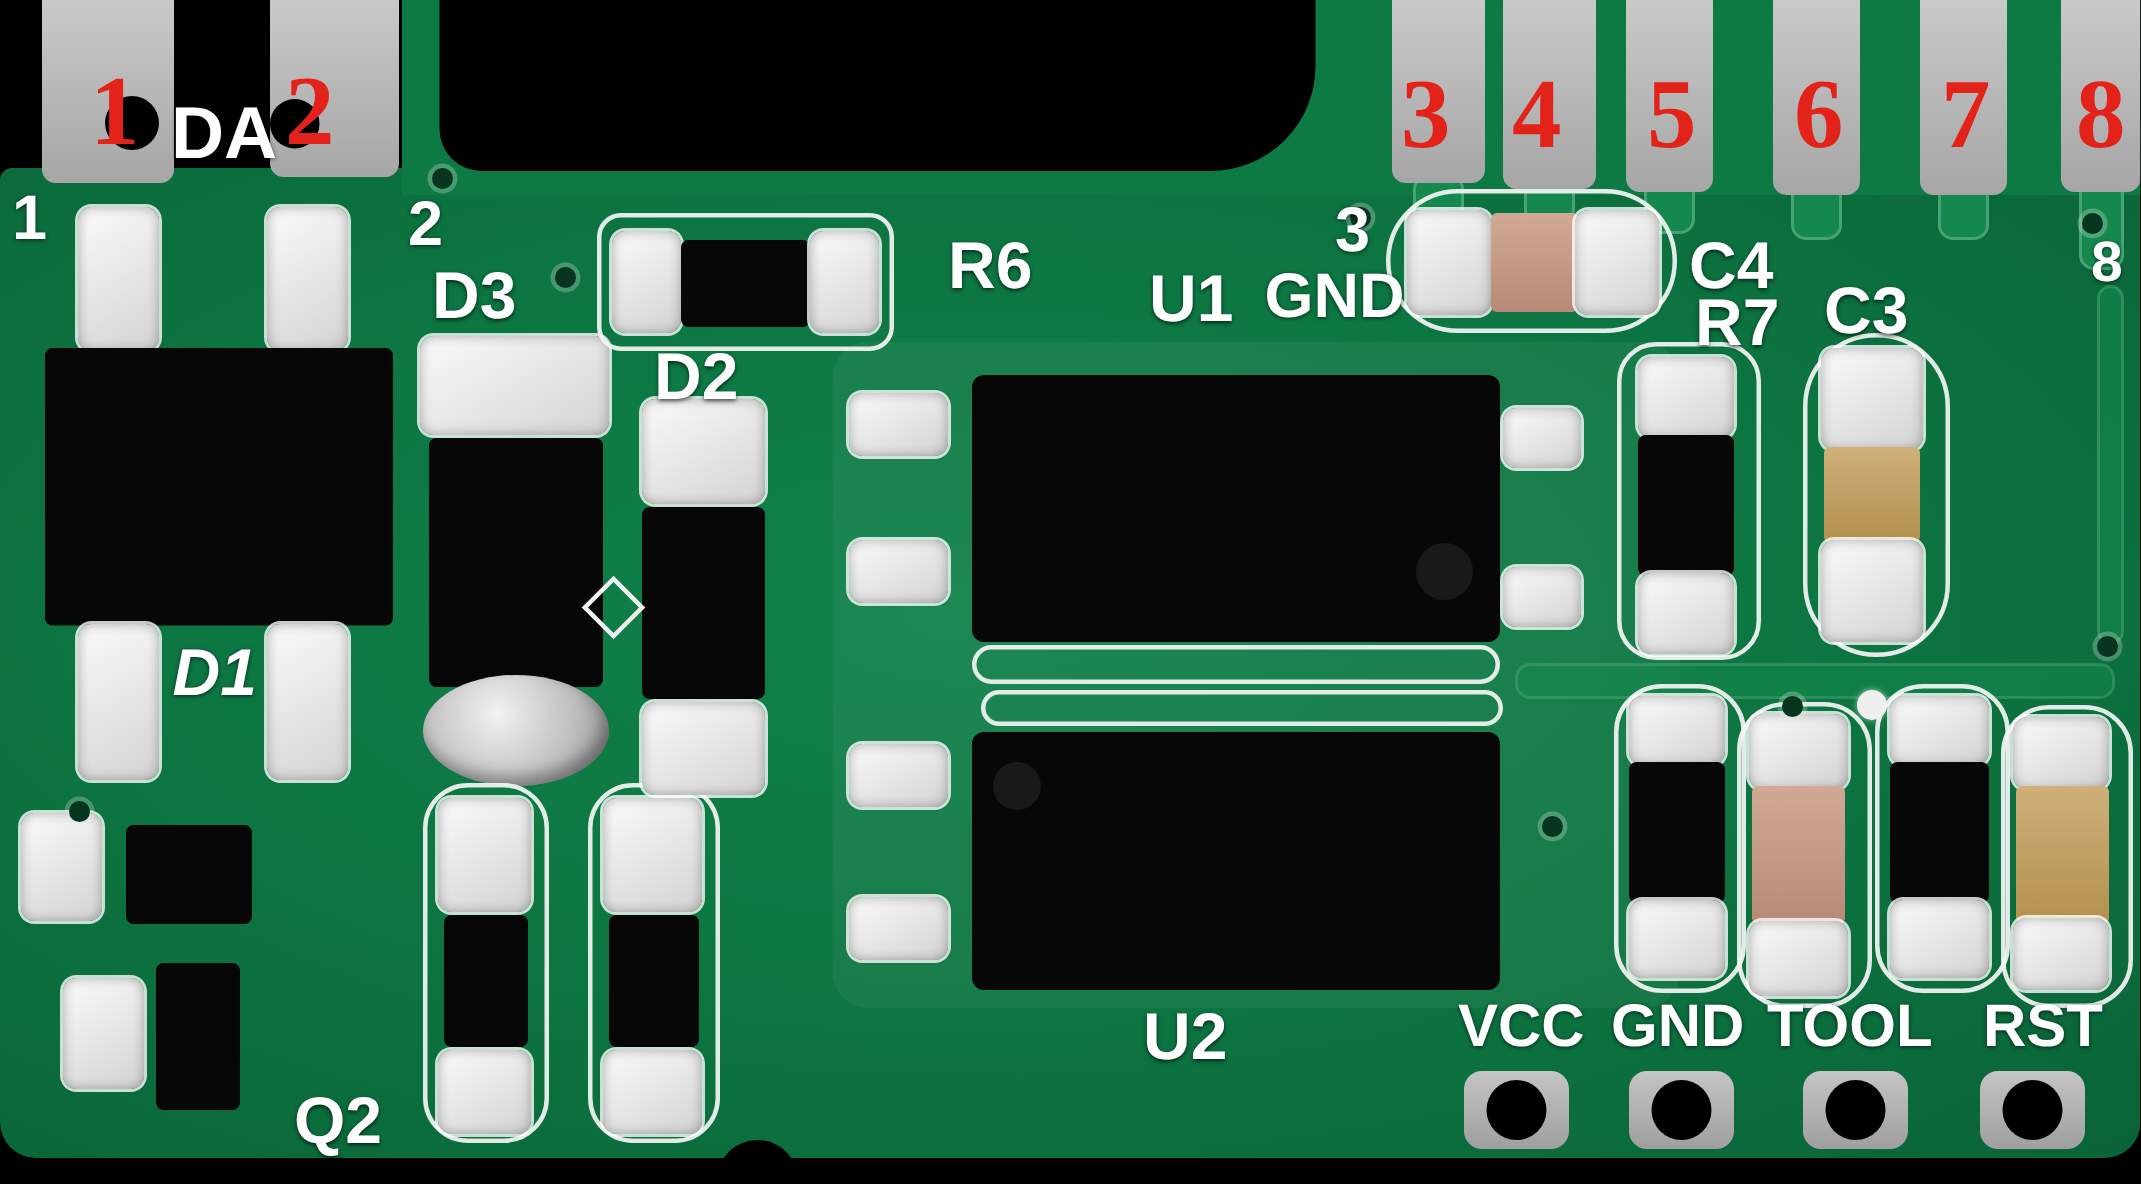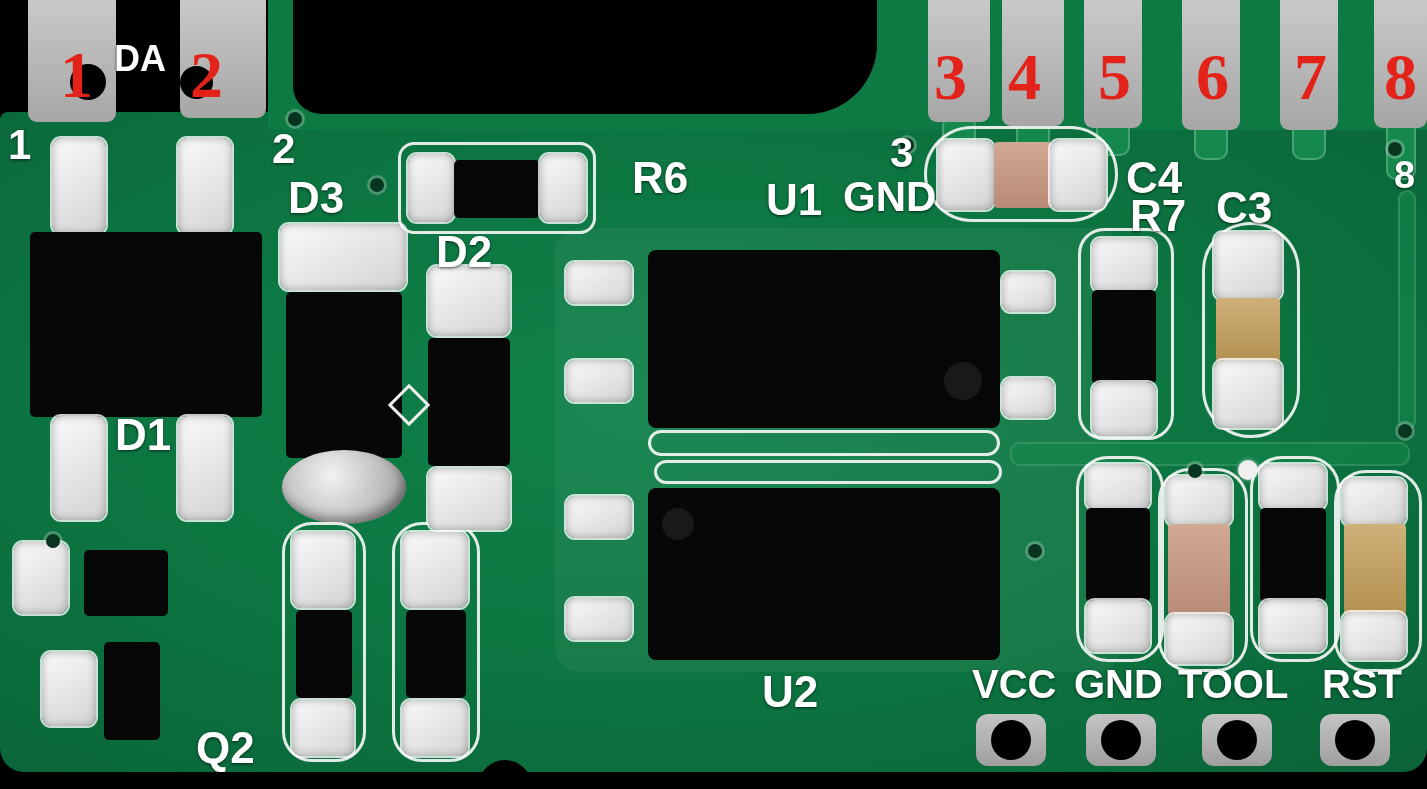--- a/index.html
+++ b/index.html
@@ -175,30 +175,30 @@
   <span class="abs lred" style="left:1098px;top:44px;">5</span>
   <span class="abs lred" style="left:1196px;top:44px;">6</span>
   <span class="abs lred" style="left:1294px;top:44px;">7</span>
   <span class="abs lred" style="left:1384px;top:44px;">8</span>
 
   <span class="abs lpadnum" style="left:8px;top:124px;">1</span>
   <span class="abs lpadnum" style="left:272px;top:128px;">2</span>
   <span class="abs lpadnum" style="left:890px;top:132px;">3</span>
   <span class="abs lpadnum" style="left:1394px;top:156px;font-size:38px;">8</span>
 
-  <span class="abs lwhite" style="left:114px;top:41px;font-size:36px;">DA</span>
+  <span class="abs lwhite" style="left:114px;top:65px;font-size:49px;">DA</span>
   <span class="abs lwhite" style="left:288px;top:176px;">D3</span>
   <span class="abs lwhite" style="left:632px;top:156px;">R6</span>
   <span class="abs lwhite" style="left:436px;top:230px;">D2</span>
   <span class="abs lwhite" style="left:766px;top:178px;">U1</span>
   <span class="abs lwhite" style="left:843px;top:176px;font-size:42px;">GND</span>
   <span class="abs lwhite" style="left:1126px;top:156px;">C4</span>
   <span class="abs lwhite" style="left:1130px;top:194px;">R7</span>
   <span class="abs lwhite" style="left:1216px;top:186px;">C3</span>
-  <span class="abs lwhite" style="left:115px;top:413px;">D1</span>
+  <span class="abs lwhite" style="left:115px;top:427px;font-style:italic;">D1</span>
   <span class="abs lwhite" style="left:762px;top:670px;">U2</span>
   <span class="abs lwhite" style="left:196px;top:726px;">Q2</span>
 
   <span class="abs lwhite sm" style="left:972px;top:664px;">VCC</span>
   <span class="abs lwhite sm" style="left:1074px;top:664px;">GND</span>
   <span class="abs lwhite sm" style="left:1178px;top:664px;">TOOL</span>
   <span class="abs lwhite sm" style="left:1322px;top:664px;">RST</span>
 
 </div>
 

